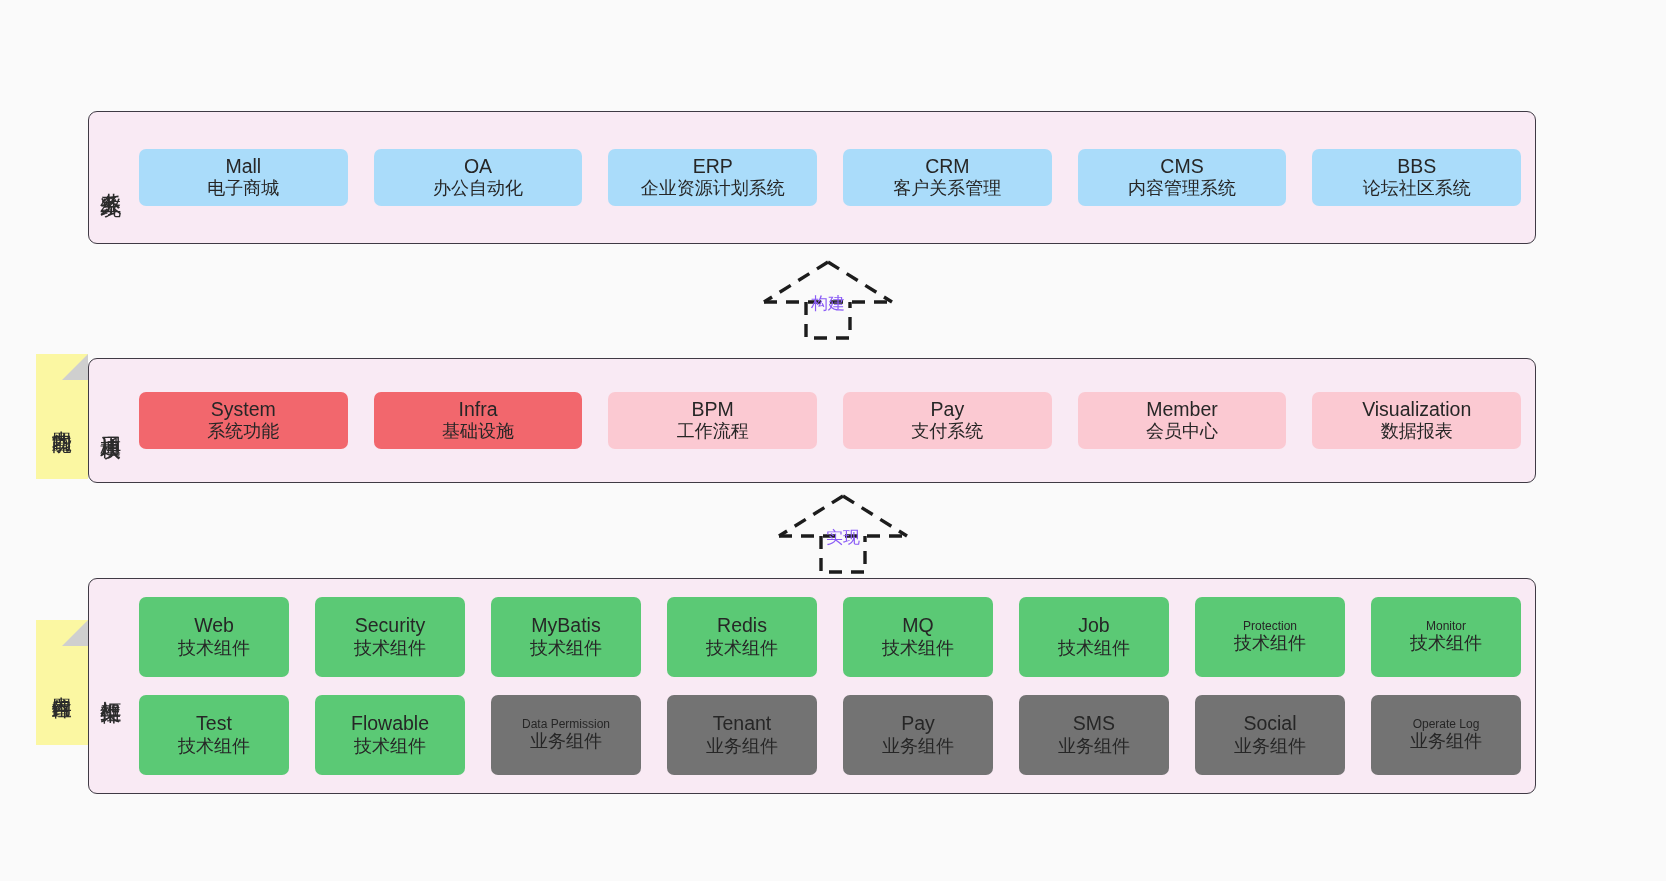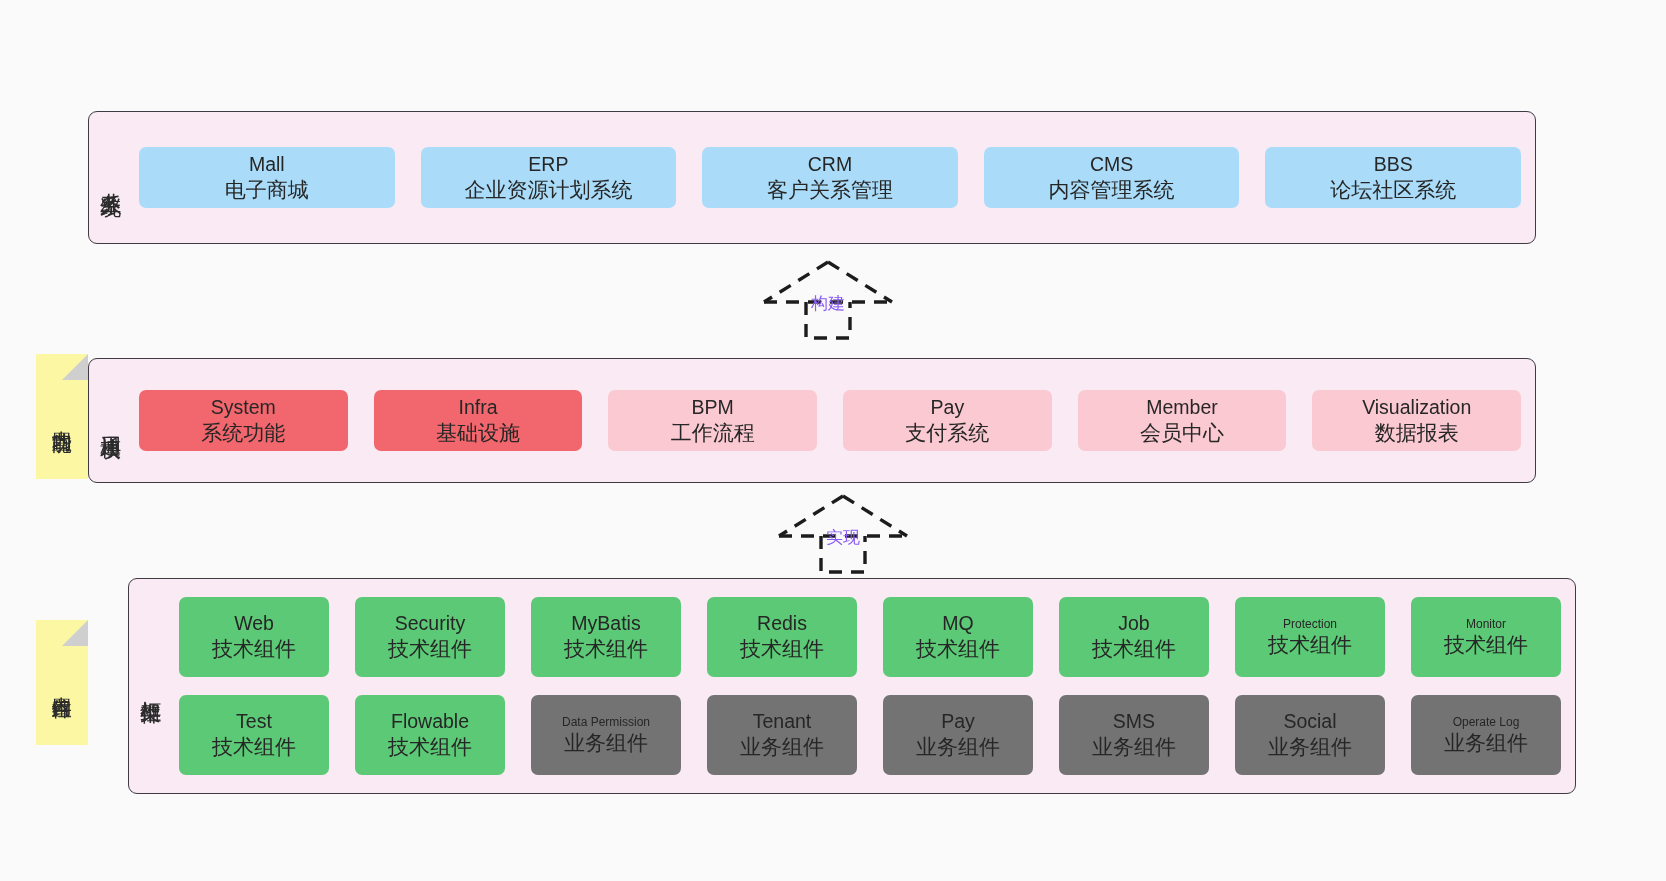--- a/index.html
+++ b/index.html
@@ -63,21 +63,21 @@
     flex-direction: column;
     align-items: center;
     justify-content: center;
     text-align: center;
     color: #262626;
     line-height: 1.22;
     padding: 6px 4px;
     min-width: 0;
   }
   .card .t1 { font-size: 19.5px; }
-  .card .t2 { font-size: 21px; }
+  .card .t2 { font-size: 18px; }
   .card.tight .t1 { font-size: 12px; }
 
   .c-blue        { background: #aadcfa; }
   .c-red         { background: #f2676d; }
   .c-pink        { background: #fbc9d2; }
   .c-green       { background: #5bc975; }
   .c-lightgreen  { background: #737373; }
 
   
   .sticky {
@@ -121,20 +121,24 @@
 
 <div id="canvas">
 
   <div class="band" id="band-business" style="left:88px; top:111px; width:1448px; height:133px;">
     <div class="band-label">业务系统</div>
     <div class="band-body">
       <div class="row">
         <div class="card c-blue">
           <span class="t1">Mall</span>
           <span class="t2">电子商城</span>
+        </div>
+        <div class="card c-blue">
+          <span class="t1">OA</span>
+          <span class="t2">办公自动化</span>
         </div>
         <div class="card c-blue">
           <span class="t1">ERP</span>
           <span class="t2">企业资源计划系统</span>
         </div>
         <div class="card c-blue">
           <span class="t1">CRM</span>
           <span class="t2">客户关系管理</span>
         </div>
         <div class="card c-blue">
@@ -202,21 +206,21 @@
       <path d="M4 44 L132 44" fill="none" stroke="#1c1c1c" stroke-width="3.4" stroke-dasharray="13 9" stroke-linecap="butt"></path>
       <path d="M46 44 L46 80 L90 80 L90 44" fill="none" stroke="#1c1c1c" stroke-width="3.4" stroke-dasharray="13 9" stroke-linecap="butt"></path>
     </svg>
     <span class="arrow-label" style="top:34px;">实现</span>
   </div>
 
   <div class="sticky" style="left:36px; top:620px; width:52px; height:125px;">
     <span>内置组件</span>
   </div>
 
-  <div class="band" id="band-framework" style="left:88px; top:578px; width:1448px; height:216px;margin-left:40px;">
+  <div class="band" id="band-framework" style="left:88px; top:578px; width:1448px; height:216px;">
     <div class="band-label">框架组件</div>
     <div class="band-body">
 
       <div class="row" style="height:80px;">
         <div class="card c-green">
           <span class="t1">Web</span>
           <span class="t2">技术组件</span>
         </div>
         <div class="card c-green">
           <span class="t1">Security</span>

